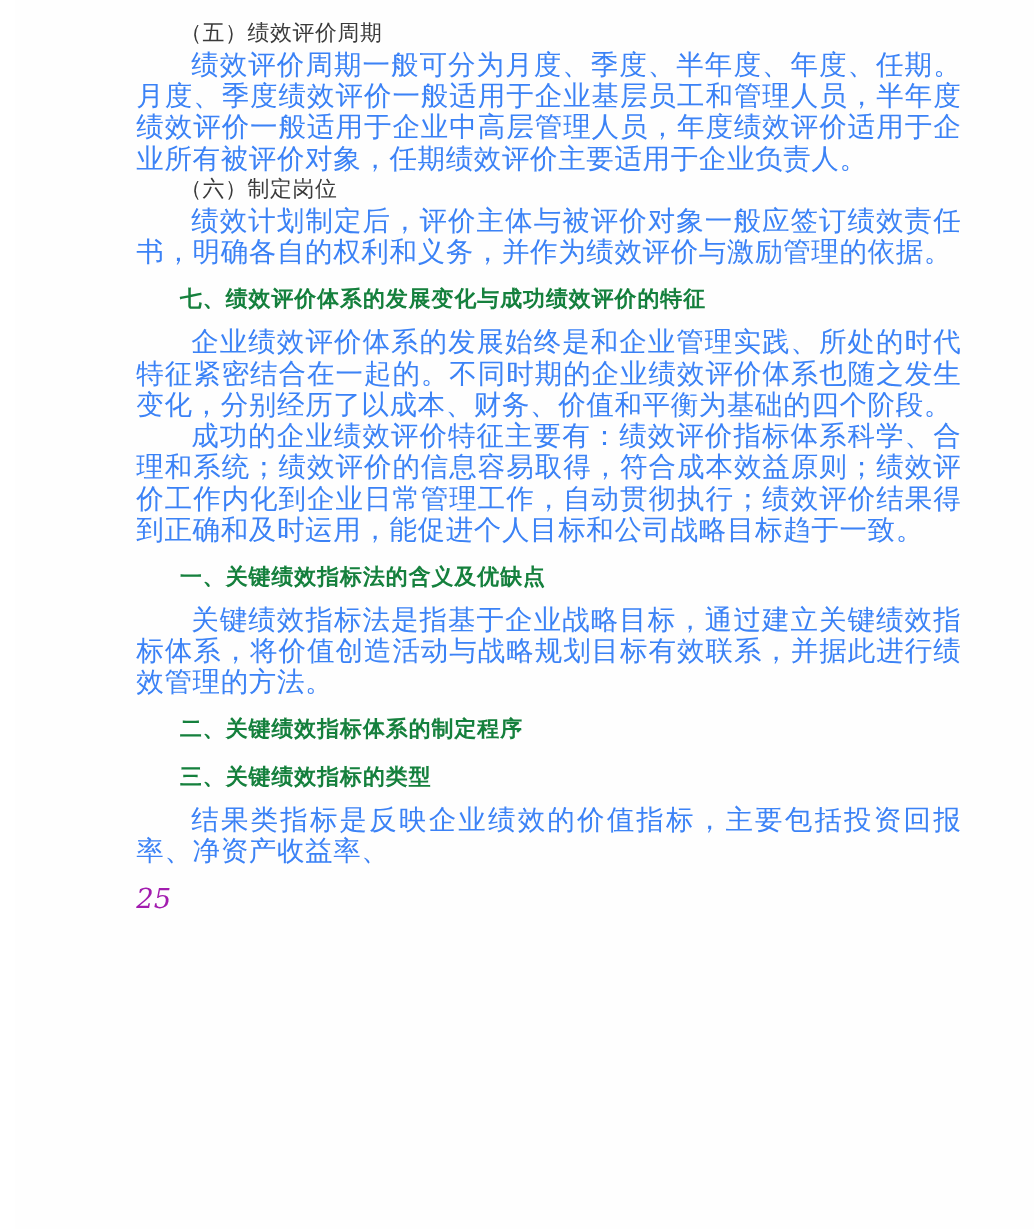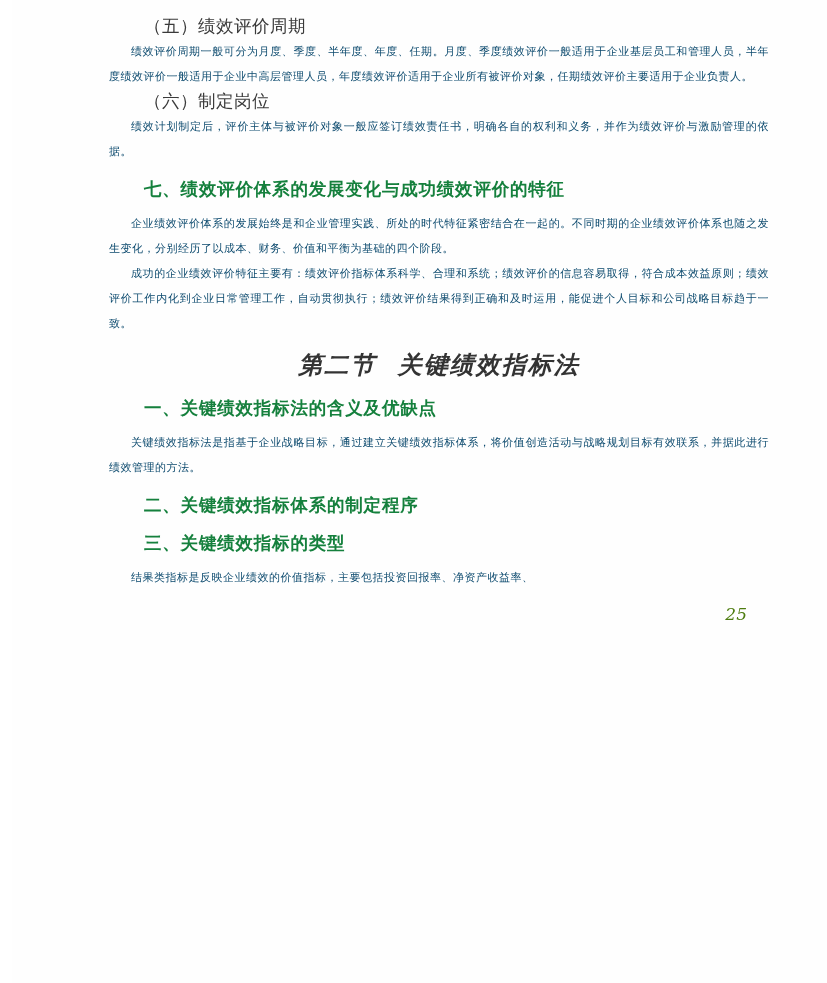--- a/index.html
+++ b/index.html
@@ -17,27 +17,27 @@
     padding: 14px 102px 0 97px;
     color: #3a3a3a;
     font-family: "Liberation Serif", "DejaVu Serif", serif;
     margin-left: 12px;
   }
   .content {
     width: 660px;
   }
   p.body-para {
     margin: 0;
-    font-size: 11px;
+    font-size: 22px;
     line-height: 25px;
     letter-spacing: 0.5px;
     text-align: justify;
     text-justify: inter-character;
     text-indent: 2em;
-    color: #0c4a6e;
+    color: #3b82f6;
   }
   p.sub-heading {
     margin: 0;
     font-size: 17.5px;
     line-height: 25px;
     letter-spacing: 0.5px;
     text-indent: 2em;
     color: #3a3a3a;
   }
   h3.bold-heading {
@@ -57,25 +57,25 @@
     text-align: center;
     font-weight: 600;
     font-style: italic;
     letter-spacing: 2px;
     color: #333333;
     font-family: "DejaVu Serif", "Liberation Serif", serif;
   }
   h2.section-title .title-label { margin-right: 0.9em; }
   .page-number {
     margin-top: 14px;
-    text-align: right;
+    text-align: left;
     padding-right: 22px;
-    font-size: 17px;
+    font-size: 22px;
     font-style: italic;
-    color: #4d7c0f;
+    color: #a21caf;
     font-family: "DejaVu Serif", "Liberation Serif", serif;
   }
 </style>
 </head>
 <body>
 
 <div class="page">
   <div class="content">
 
     <p class="sub-heading">（五）绩效评价周期</p>
@@ -85,23 +85,20 @@
     <p class="sub-heading">（六）制定岗位</p>
 
     <p class="body-para">绩效计划制定后，评价主体与被评价对象一般应签订绩效责任书，明确各自的权利和义务，并作为绩效评价与激励管理的依据。</p>
 
     <h3 class="bold-heading">七、绩效评价体系的发展变化与成功绩效评价的特征</h3>
 
     <p class="body-para">企业绩效评价体系的发展始终是和企业管理实践、所处的时代特征紧密结合在一起的。不同时期的企业绩效评价体系也随之发生变化，分别经历了以成本、财务、价值和平衡为基础的四个阶段。</p>
 
     <p class="body-para">成功的企业绩效评价特征主要有：绩效评价指标体系科学、合理和系统；绩效评价的信息容易取得，符合成本效益原则；绩效评价工作内化到企业日常管理工作，自动贯彻执行；绩效评价结果得到正确和及时运用，能促进个人目标和公司战略目标趋于一致。</p>
 
-    <h2 class="section-title">
-      <span class="title-label">第二节</span><span>关键绩效指标法</span>
-    </h2>
 
     <h3 class="bold-heading">一、关键绩效指标法的含义及优缺点</h3>
 
     <p class="body-para">关键绩效指标法是指基于企业战略目标，通过建立关键绩效指标体系，将价值创造活动与战略规划目标有效联系，并据此进行绩效管理的方法。</p>
 
 
     <h3 class="bold-heading">二、关键绩效指标体系的制定程序</h3>
 
 
     <h3 class="bold-heading">三、关键绩效指标的类型</h3>

